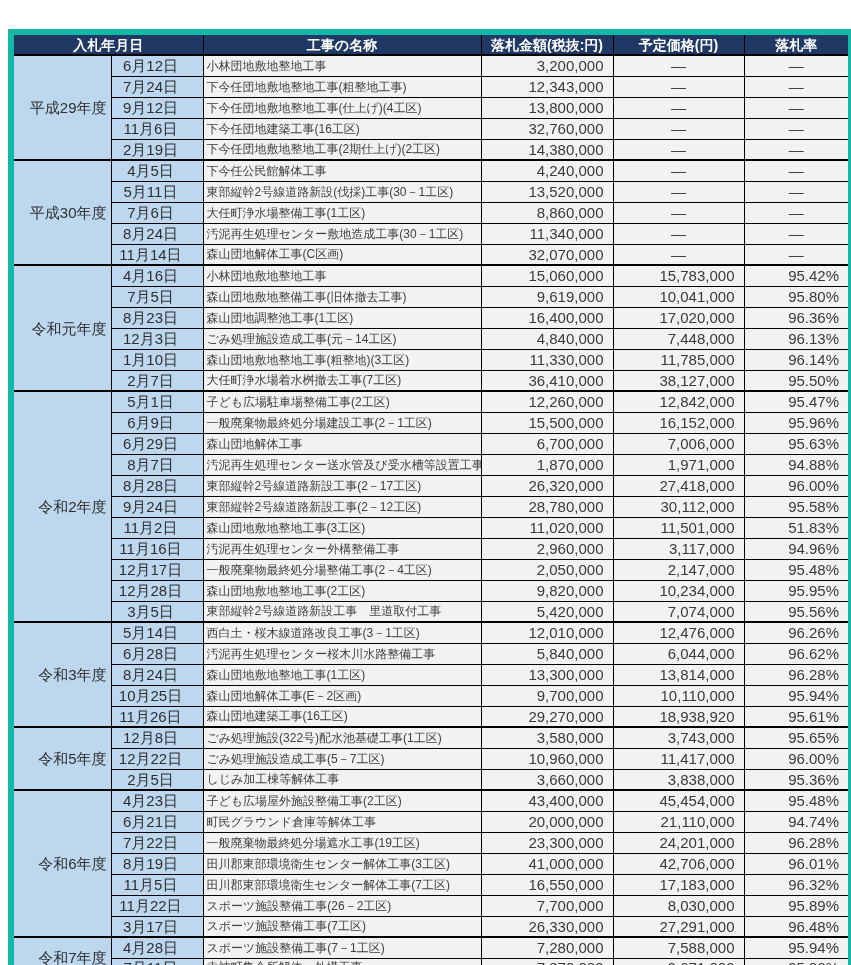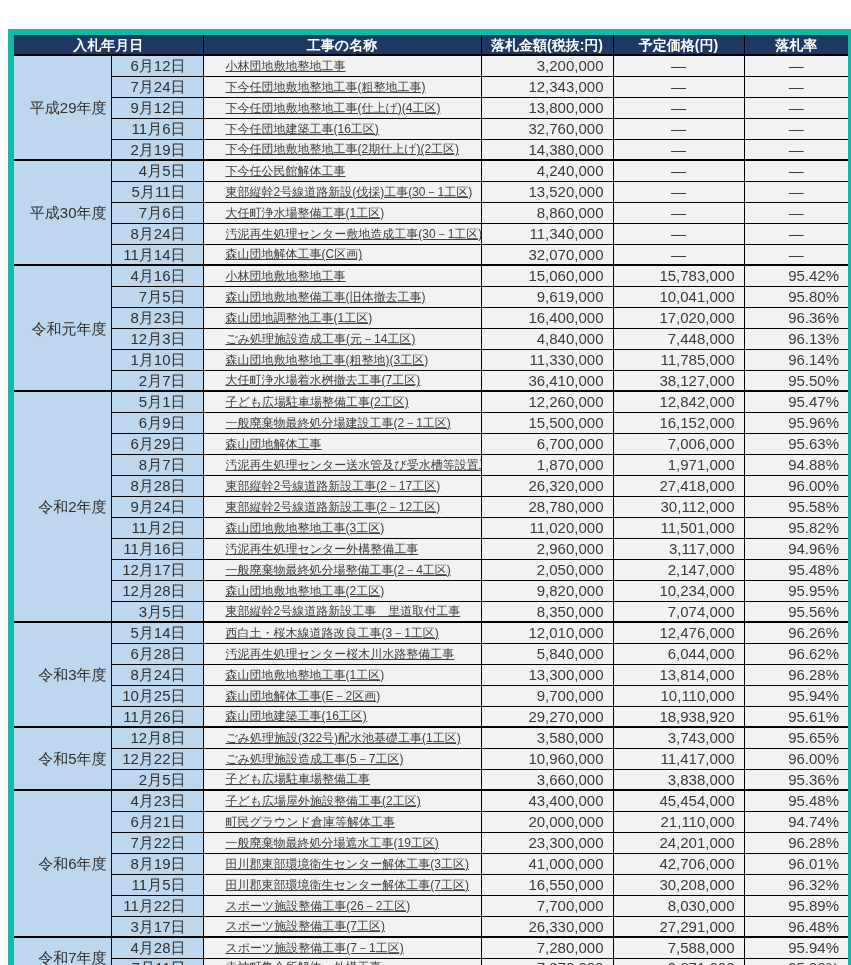--- a/index.html
+++ b/index.html
@@ -34,32 +34,31 @@
   tr.group-start td { border-top: 2px solid #000; }
 
   td.year {
     background: #bdd7ee;
     text-align: right;
     font-size: 15px;
     color: #2f2f2f;
   }
   td.date {
     background: #bdd7ee;
-    text-align: right;
+    text-align: center;
     font-size: 15px;
     color: #2f2f2f;
     padding-right: 17px;
   }
   td.name {
     background: #f2f2f2;
     text-align: left;
     font-size: 12px;
     color: #404040;
-    padding-left: 22px;
-    text-decoration: underline;
+    padding-left: 3px;
   }
   td.name.small { font-size: 12px; }
   td.num {
     background: #f2f2f2;
     text-align: right;
     font-size: 15px;
     color: #3a3a3a;
     padding-right: 9px;
   }
   td.num.dash { text-align: center; padding-right: 4px; color: #404040; }
@@ -243,21 +242,21 @@
           <td class="name">東部縦幹2号線道路新設工事(2－12工区)</td>
           <td class="num">28,780,000</td>
           <td class="num">30,112,000</td>
           <td class="num">95.58%</td>
         </tr>
         <tr>
           <td class="date">11月2日</td>
           <td class="name">森山団地敷地整地工事(3工区)</td>
           <td class="num">11,020,000</td>
           <td class="num">11,501,000</td>
-          <td class="num">95.82%</td>
+          <td class="num">51.83%</td>
         </tr>
         <tr>
           <td class="date">11月16日</td>
           <td class="name">汚泥再生処理センター外構整備工事</td>
           <td class="num">2,960,000</td>
           <td class="num">3,117,000</td>
           <td class="num">94.96%</td>
         </tr>
         <tr>
           <td class="date">12月17日</td>
@@ -269,21 +268,21 @@
         <tr>
           <td class="date">12月28日</td>
           <td class="name">森山団地敷地整地工事(2工区)</td>
           <td class="num">9,820,000</td>
           <td class="num">10,234,000</td>
           <td class="num">95.95%</td>
         </tr>
         <tr>
           <td class="date">3月5日</td>
           <td class="name">東部縦幹2号線道路新設工事　里道取付工事</td>
-          <td class="num">8,350,000</td>
+          <td class="num">5,420,000</td>
           <td class="num">7,074,000</td>
           <td class="num">95.56%</td>
         </tr>
         <tr class="group-start">
           <td rowspan="5" class="year">令和3年度</td>
           <td class="date">5月14日</td>
           <td class="name">西白土・桜木線道路改良工事(3－1工区)</td>
           <td class="num">12,010,000</td>
           <td class="num">12,476,000</td>
           <td class="num">96.26%</td>
@@ -326,21 +325,21 @@
         </tr>
         <tr>
           <td class="date">12月22日</td>
           <td class="name">ごみ処理施設造成工事(5－7工区)</td>
           <td class="num">10,960,000</td>
           <td class="num">11,417,000</td>
           <td class="num">96.00%</td>
         </tr>
         <tr>
           <td class="date">2月5日</td>
-          <td class="name">子ども広場駐車場整備工事</td>
+          <td class="name">しじみ加工棟等解体工事</td>
           <td class="num">3,660,000</td>
           <td class="num">3,838,000</td>
           <td class="num">95.36%</td>
         </tr>
         <tr class="group-start">
           <td rowspan="7" class="year">令和6年度</td>
           <td class="date">4月23日</td>
           <td class="name">子ども広場屋外施設整備工事(2工区)</td>
           <td class="num">43,400,000</td>
           <td class="num">45,454,000</td>
@@ -364,21 +363,21 @@
           <td class="date">8月19日</td>
           <td class="name">田川郡東部環境衛生センター解体工事(3工区)</td>
           <td class="num">41,000,000</td>
           <td class="num">42,706,000</td>
           <td class="num">96.01%</td>
         </tr>
         <tr>
           <td class="date">11月5日</td>
           <td class="name">田川郡東部環境衛生センター解体工事(7工区)</td>
           <td class="num">16,550,000</td>
-          <td class="num">30,208,000</td>
+          <td class="num">17,183,000</td>
           <td class="num">96.32%</td>
         </tr>
         <tr>
           <td class="date">11月22日</td>
           <td class="name">スポーツ施設整備工事(26－2工区)</td>
           <td class="num">7,700,000</td>
           <td class="num">8,030,000</td>
           <td class="num">95.89%</td>
         </tr>
         <tr>

